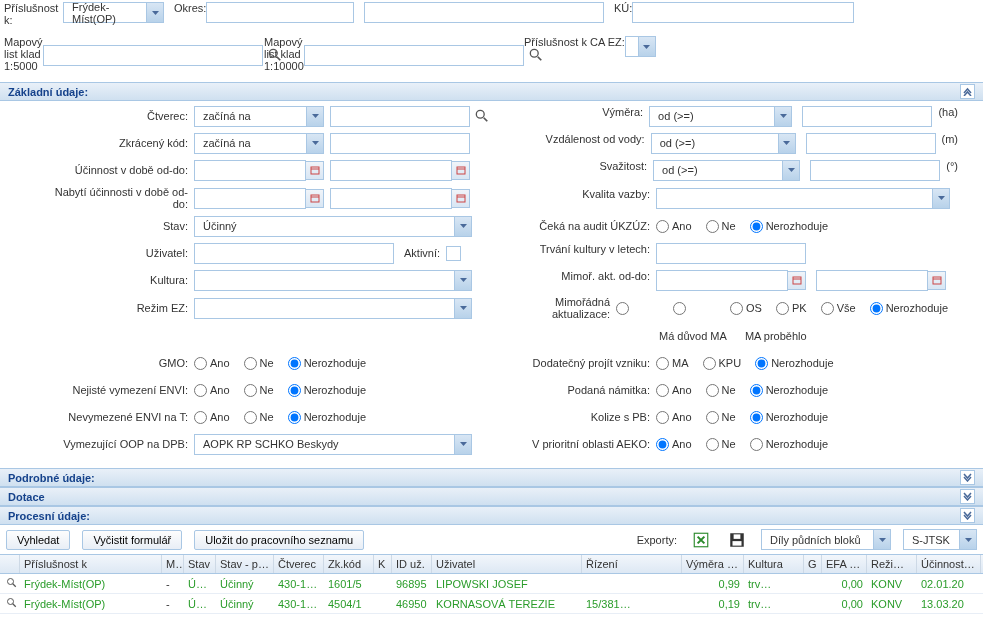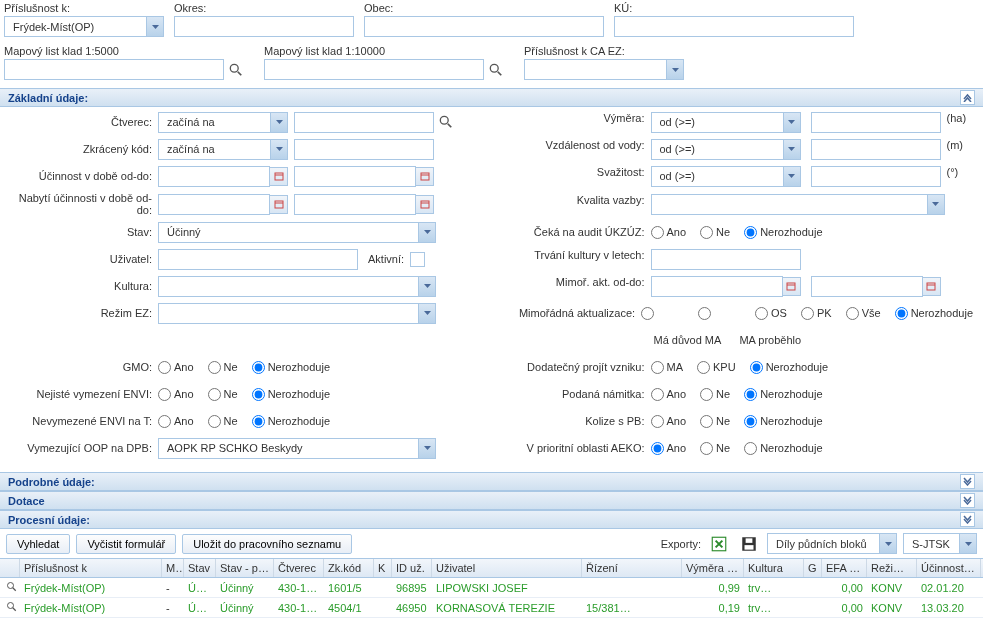--- a/index.html
+++ b/index.html
@@ -1,44 +1,44 @@
 <!DOCTYPE html>
 <html><head>
 <meta charset="utf-8">
 <style>
 * { box-sizing: border-box; margin: 0; padding: 0; }
 body { font-family: Tahoma, Arial, sans-serif; font-size: 11px; color: #333; background: #fff; width: 983px; }
 .top-row { display: flex; gap: 10px; padding: 2px 4px; }
-.top-field { display: flex; flex-direction: column; }
+.top-field { display: flex; flex-direction: row; }
 .top-field label { color: #333; margin-bottom: 2px; font-size: 11px; }
 .fld-container { position: relative; display: flex; align-items: center; }
 input[type=text], .combo { border: 1px solid #a9c7e4; background: #fff; height: 21px; padding: 2px 4px; font-size: 11px; color: #333; }
 .combo { display: flex; align-items: center; justify-content: space-between; padding-right: 0; }
 .combo-text { flex: 1; padding: 0 4px; }
 .combo-btn { width: 17px; height: 19px; background: linear-gradient(#d8e6f4, #b8d2ea); border-left: 1px solid #a9c7e4; display: flex; align-items: center; justify-content: center; cursor: pointer; }
 .combo-btn svg { width: 7px; height: 4px; }
 .search-icon { width: 16px; height: 16px; margin-left: 4px; cursor: pointer; display: inline-flex; align-items: center; justify-content: center; }
 .search-icon svg { width: 14px; height: 14px; }
 .date-icon { width: 18px; height: 19px; background: linear-gradient(#f0f4f9, #d8e6f4); border: 1px solid #a9c7e4; border-left: none; display: inline-flex; align-items: center; justify-content: center; cursor: pointer; }
 .date-icon svg { width: 10px; height: 10px; }
 .panel-hdr { background: linear-gradient(#e9f0f8, #cfe0f0); border-top: 1px solid #a9c7e4; border-bottom: 1px solid #a9c7e4; padding: 1px 8px; display: flex; justify-content: space-between; align-items: center; font-size: 11px; }
 .panel-hdr .title { color: #15428b; font-weight: bold; }
 .collapse-btn { width: 15px; height: 15px; border: 1px solid #a9c7e4; background: #fff; display: flex; align-items: center; justify-content: center; cursor: pointer; }
 .collapse-btn svg { width: 9px; height: 9px; }
-.form-body { padding: 4px 0 8px 8px; }
+.form-body { padding: 4px 25px 8px 8px; margin-left: 36px; }
 .form-row { display: flex; align-items: center; margin-bottom: 5px; min-height: 22px; }
 .form-left { width: 50%; display: flex; align-items: center; }
 .form-right { width: 50%; display: flex; }
 .lbl { width: 150px; text-align: right; padding-right: 6px; color: #333; }
 .lbl-r { width: 155px; text-align: right; padding-right: 6px; color: #333; }
 .radio-group { display: flex; align-items: center; gap: 4px; }
 .radio-group label { display: flex; align-items: center; gap: 3px; margin-right: 10px; cursor: pointer; }
 .radio-group input[type=radio] { cursor: pointer; }
 .unit { margin-left: 6px; color: #333; }
-.toolbar { display: flex; align-items: center; padding: 4px 6px; gap: 6px; background: #fff; }
+.toolbar { display: flex; align-items: center; padding: 4px 6px; gap: 12px; background: #fff; }
 .btn { background: linear-gradient(#fdfdfd, #e8eef6); border: 1px solid #a9c7e4; border-radius: 2px; padding: 3px 10px; font-size: 11px; cursor: pointer; }
 .tb-spacer { flex: 1; }
 .tb-icon { width: 18px; height: 18px; display: inline-flex; align-items: center; justify-content: center; cursor: pointer; margin: 0 3px; }
 .grid-hdr { display: flex; background: linear-gradient(#f2f6fb, #dde8f4); border-top: 1px solid #a9c7e4; border-bottom: 1px solid #a9c7e4; font-size: 11px; }
 .gh { border-right: 1px solid #cdd9e6; padding: 3px 4px; overflow: hidden; white-space: nowrap; text-overflow: ellipsis; }
 .grid-row { display: flex; font-size: 11px; border-bottom: 1px solid #e8eef6; align-items: center; min-height: 20px; }
 .gc { padding: 2px 4px; overflow: hidden; white-space: nowrap; text-overflow: ellipsis; }
 .green { color: #2a9c2a; }
 .row-icon { width: 16px; display: inline-flex; align-items: center; justify-content: center; }
 .chkbox { width: 15px; height: 15px; border: 1px solid #a9c7e4; background: #fff; display: inline-block; }
@@ -57,21 +57,20 @@
             <path d="M0 0 L3.5 4 L7 0 Z" fill="#4a6a9a"></path>
           </svg>
         </span>
     </div>
   </div>
   <div class="top-field" style="width:180px">
     <label>Okres:</label>
     <input type="text" style="width: 100%;">
   </div>
   <div class="top-field" style="width:240px">
-    <label>Obec:</label>
     <input type="text" style="width: 100%;">
   </div>
   <div class="top-field" style="width:240px">
     <label>KÚ:</label>
     <input type="text" style="width: 100%;">
   </div>
 </div>
 
 <div class="top-row" style="margin-top:4px;margin-bottom:6px;">
   <div class="top-field" style="width:250px">

